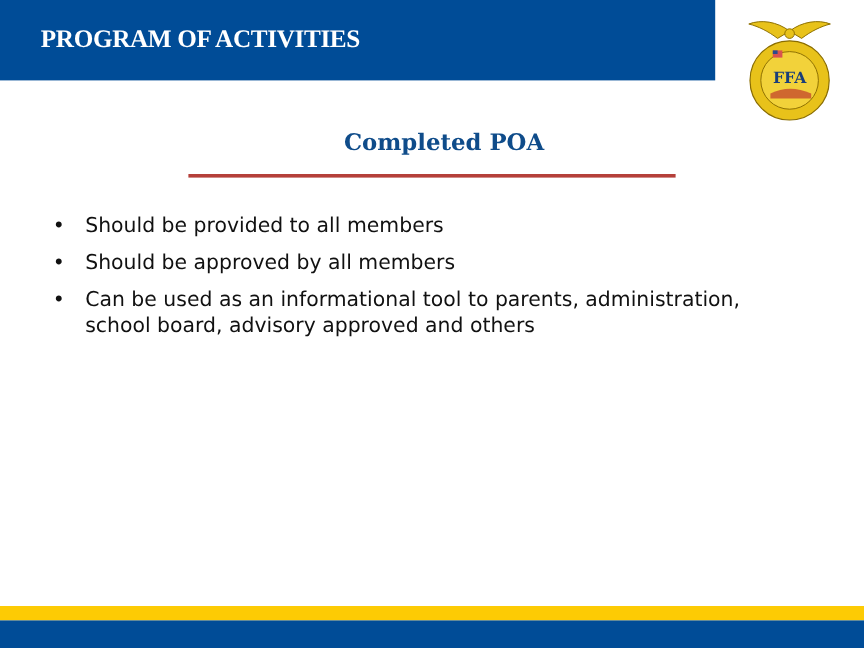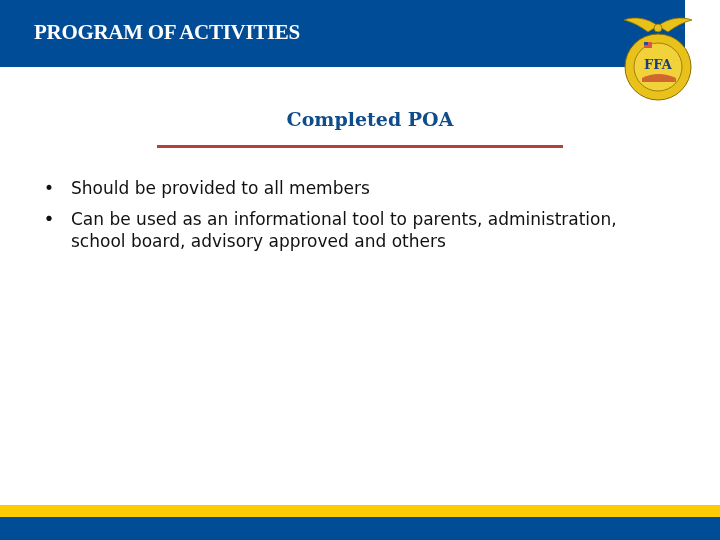--- a/index.html
+++ b/index.html
@@ -1,17 +1,17 @@
 <!DOCTYPE html>
 <html><head>
 <meta charset="utf-8">
 <style>
   html, body { margin: 0; padding: 0; }
   body { width: 720px; height: 540px; position: relative; background: #ffffff; overflow: hidden; }
-  .header { position: absolute; left: 0; top: 0; width: 685px; height: 67px; background: #004c97; }
+  .header { position: absolute; left: 0; top: 0; width: 596px; height: 67px; background: #004c97; }
   .header-title { position: absolute; left: 34px; top: 20px; color: #ffffff; font-family: "Liberation Serif", serif; font-weight: bold; font-size: 21px; letter-spacing: -0.3px; }
   .emblem { position: absolute; left: 620px; top: 12px; width: 76px; height: 92px; }
   .subtitle { position: absolute; left: 0; width: 740px; top: 108px; text-align: center; color: #0f4c8a; font-family: "DejaVu Serif", serif; font-weight: bold; font-size: 19px; }
   .rule { position: absolute; left: 157px; top: 145px; width: 406px; height: 3px; background: #b5403a; }
   .bullets { position: absolute; left: 44px; top: 177px; width: 600px; margin: 0; padding: 0; list-style: none; font-family: "DejaVu Sans", sans-serif; font-size: 17px; color: #111; }
   .bullets li { position: relative; padding-left: 27px; line-height: 22px; margin-bottom: 9px; }
   .bullets .dot { position: absolute; left: 0; top: 0; }
   .band-yellow { position: absolute; left: 0; top: 505px; width: 720px; height: 12px; background: #fdcb04; }
   .band-blue { position: absolute; left: 0; top: 517px; width: 720px; height: 23px; background: #004c97; }
 </style>
@@ -37,20 +37,21 @@
 <div class="subtitle">Completed POA</div>
 <div class="rule"></div>
 
 <ul class="bullets">
   <li>
     <span class="dot">•</span>
     <span>Should be provided to all members</span>
   </li>
   <li>
     <span class="dot">•</span>
+    <span>Should be approved by all members</span>
   </li>
   <li>
     <span class="dot">•</span>
     <span>Can be used as an informational tool to parents, administration, school board, advisory approved and others</span>
   </li>
 </ul>
 
 <div class="band-yellow"></div>
 <div class="band-blue"></div>
 

